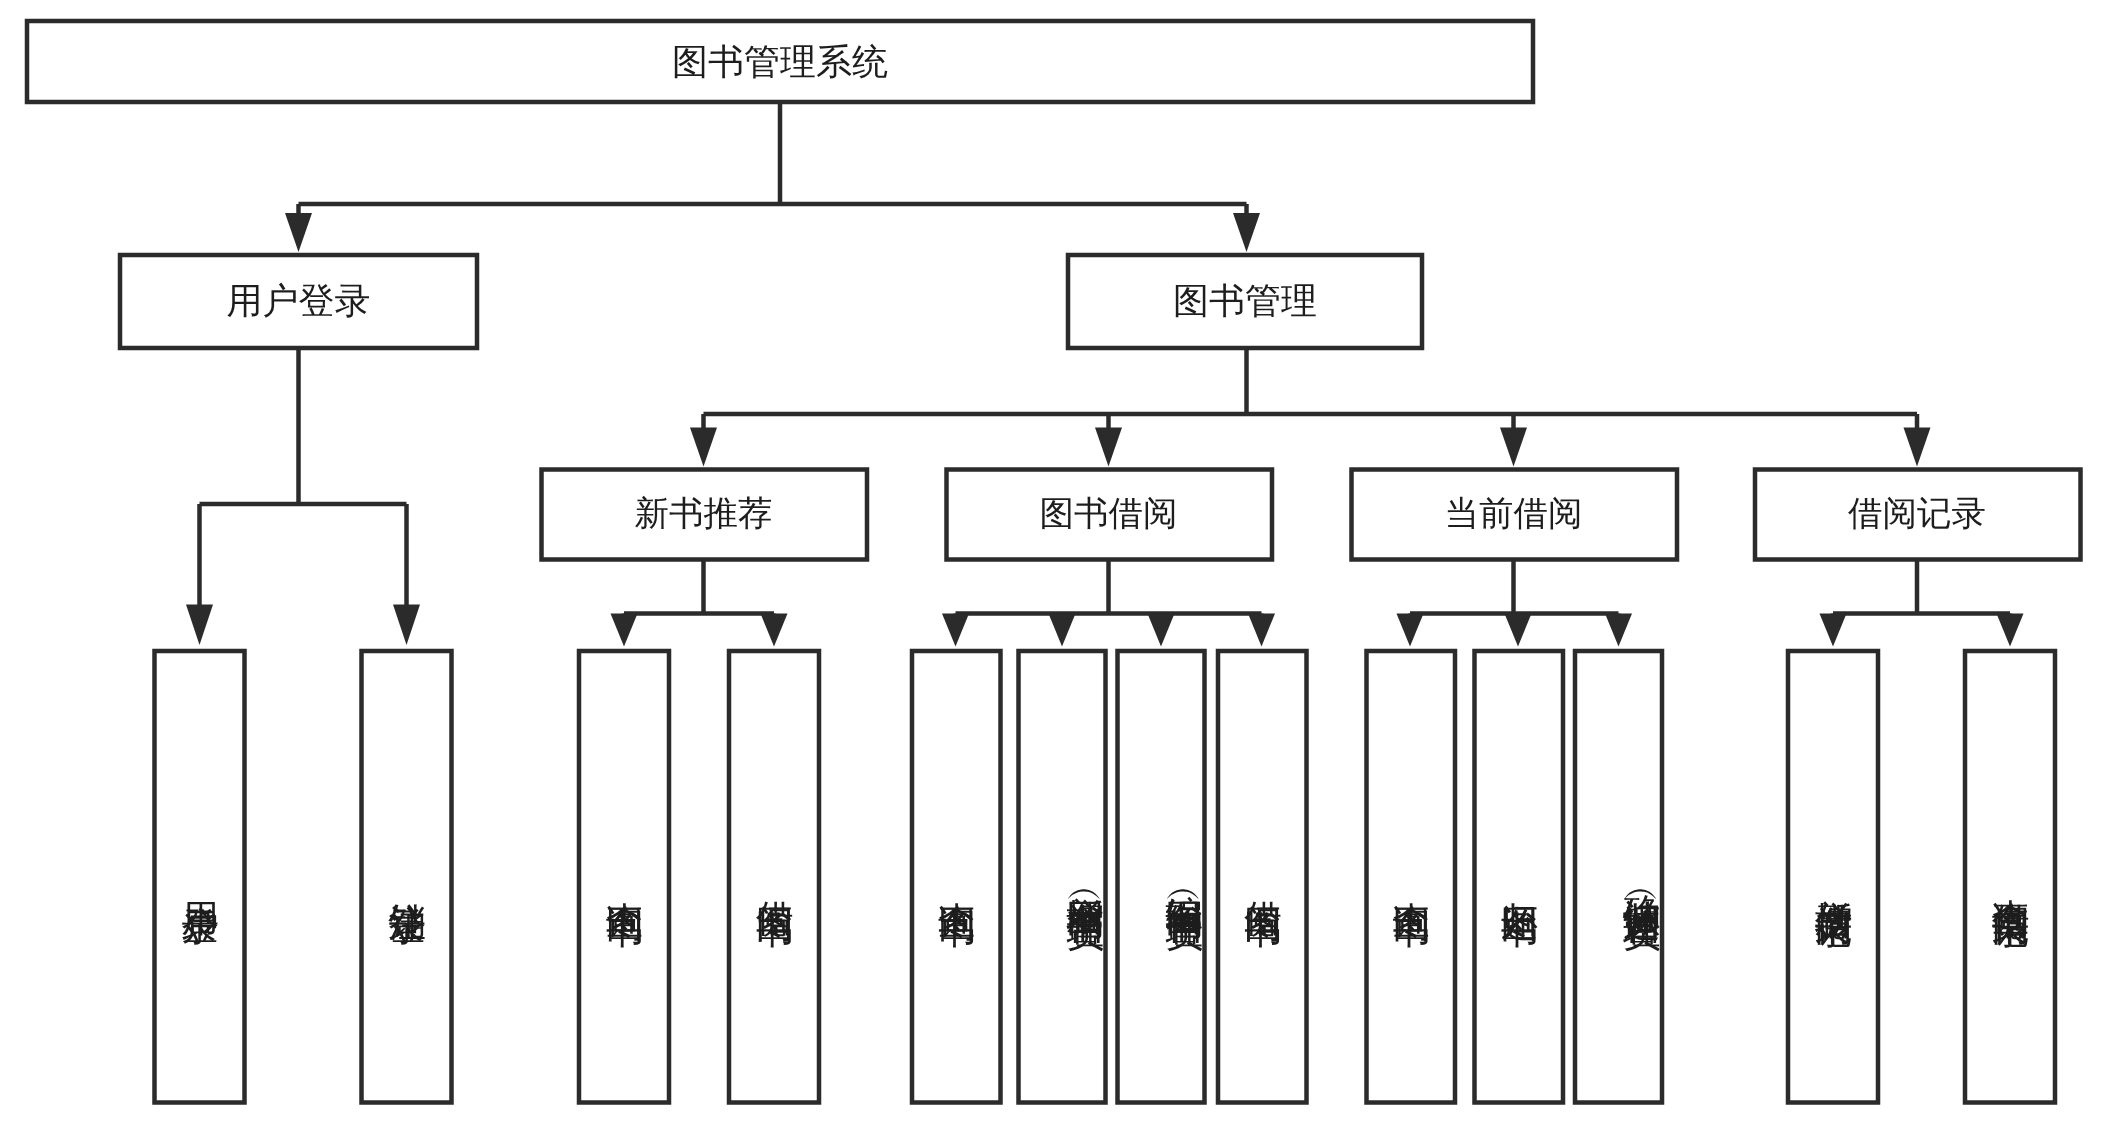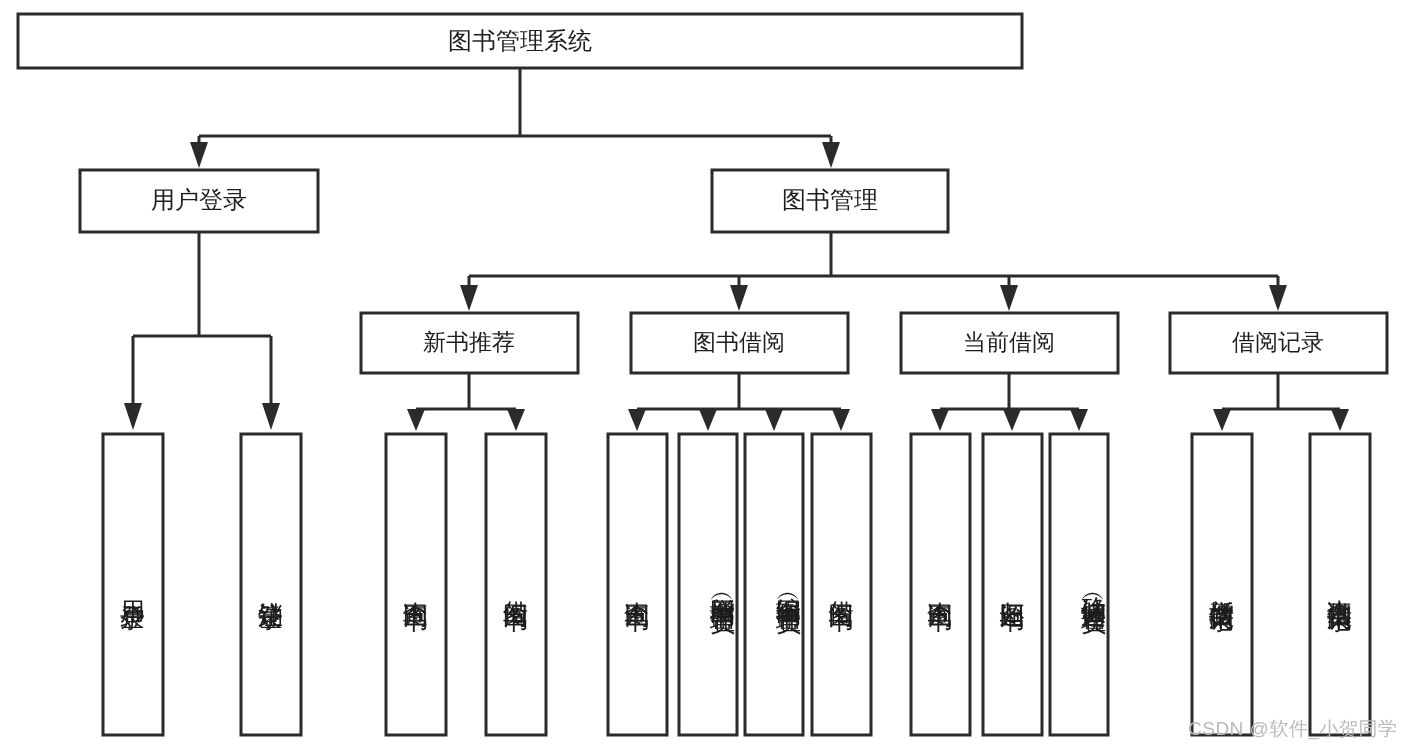--- a/index.html
+++ b/index.html
@@ -212,15 +212,14 @@
   <div class="vert-label" style="left:608px; top:434px; width:59px; height:301px; display:flex; align-items:center; justify-content:center;">查询图书</div>
   <div class="vert-label" style="left:679px; top:441px; width:58px; height:290px; display:flex; align-items:flex-start; justify-content:center;">新增图书（管理员）</div>
   <div class="vert-label" style="left:745px; top:441px; width:58px; height:290px; display:flex; align-items:flex-start; justify-content:center;">编辑图书（管理员）</div>
   <div class="vert-label" style="left:812px; top:434px; width:59px; height:301px; display:flex; align-items:center; justify-content:center;">借阅图书</div>
   <div class="vert-label" style="left:911px; top:434px; width:59px; height:301px; display:flex; align-items:center; justify-content:center;">查询图书</div>
   <div class="vert-label" style="left:983px; top:434px; width:59px; height:301px; display:flex; align-items:center; justify-content:center;">归还图书</div>
   <div class="vert-label" style="left:1050px; top:441px; width:58px; height:290px; display:flex; align-items:flex-start; justify-content:center;">确认归还（管理员）</div>
   <div class="vert-label" style="left:1192px; top:434px; width:60px; height:301px; display:flex; align-items:center; justify-content:center;">新增借阅记录</div>
   <div class="vert-label" style="left:1310px; top:434px; width:60px; height:301px; display:flex; align-items:center; justify-content:center;">查询借阅记录</div>
 
-  <div class="watermark">CSDN @软件_小贺同学</div>
 
 </div>
 
 </body></html>

